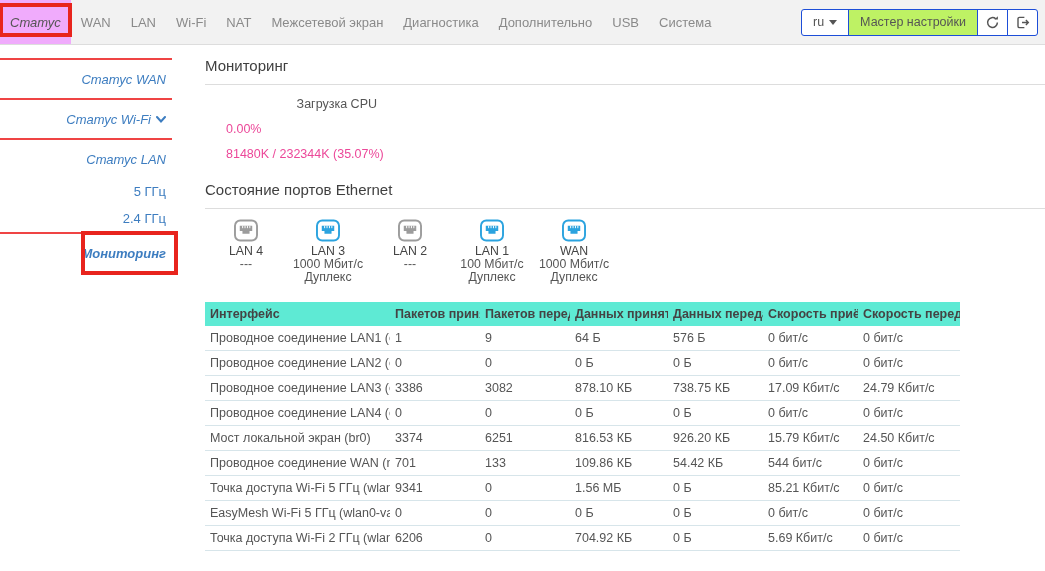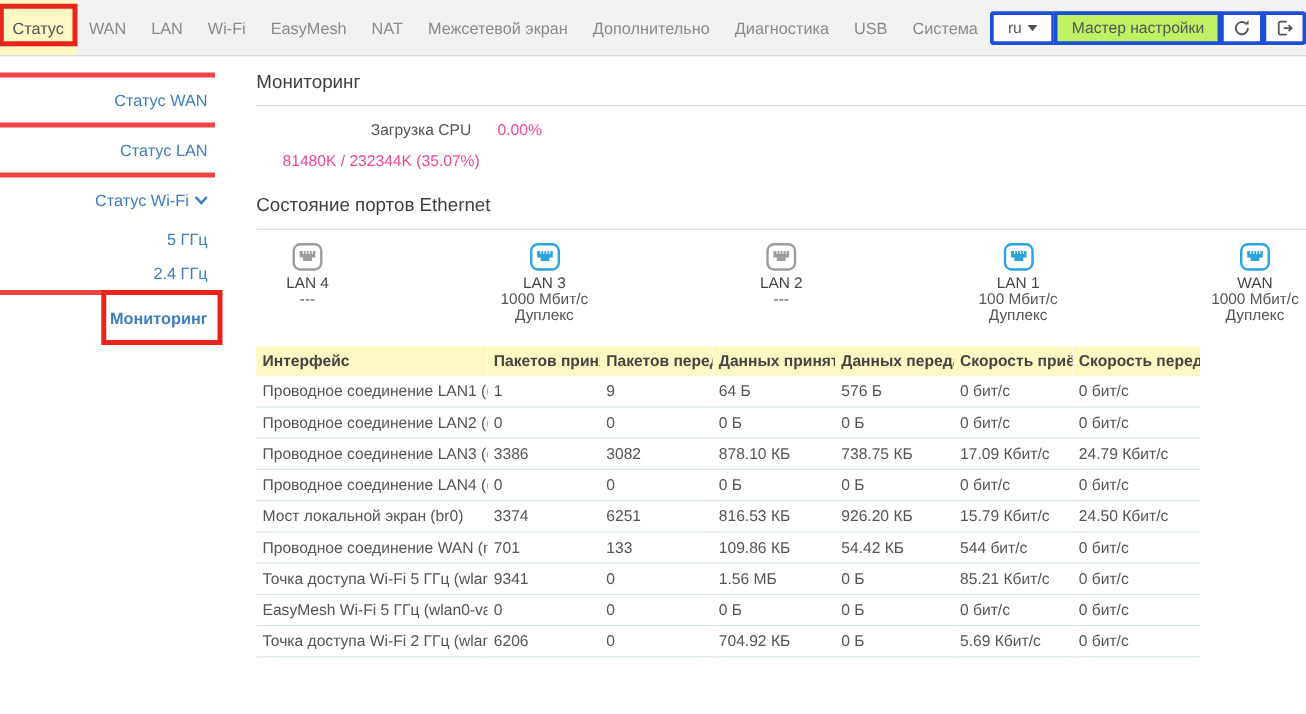--- a/index.html
+++ b/index.html
@@ -4,74 +4,74 @@
 <style>
   * { box-sizing: border-box; margin: 0; padding: 0; }
   html,body { width:1045px; height:571px; overflow:hidden; background:#fff;
     font-family:"Liberation Sans", sans-serif; font-size:13px; color:#555; }
 
   
   .navbar { height:45px; background:#f2f2f2; border-bottom:1px solid #ddd;
     display:flex; align-items:stretch; }
   .nav-item { display:flex; align-items:center; padding:0 10px; color:#8a8a8a;
     font-size:13px; position:relative; cursor:pointer; white-space:nowrap; }
-  .nav-item.active { background:#fef9c3; color:#555; }
+  .nav-item.active { background:#f0abfc; color:#555;font-style:italic; }
   .nav-item.annotated::after { content:""; position:absolute; left:-1px; right:-1px;
     top:3px; bottom:7px; border:4px solid #e8241d; pointer-events:none; z-index:5; }
   .nav-right { margin-left:auto; display:flex; align-items:center; padding-right:7px; }
-  .btn { height:27px; border:3px solid #1d4ed8; background:#fff; display:flex;
+  .btn { height:27px; border:1px solid #1d4ed8; background:#fff; display:flex;
     align-items:center; font-size:12.5px; color:#555; padding:0 11px;
     cursor:pointer; margin-left:-1px; white-space:nowrap; }
   .btn:first-child { border-radius:3px 0 0 3px; margin-left:0; }
   .btn:last-child { border-radius:0 3px 3px 0; }
   .btn.gray { background:#bef264; }
   .btn.iconbtn { padding:0 7px; }
   .caret { margin-left:5px; display:inline-flex; }
   .icon16 { width:15px; height:15px; display:inline-flex; }
 
   
   .layout { display:flex; height:526px; }
   .sidebar { width:172px; padding-top:13px; flex:none; }
   .side-item { height:40px; display:flex; align-items:center; justify-content:flex-end;
     padding-right:6px; color:#3d7dc0; cursor:pointer; position:relative; font-size:13px; }
-  .side-item.has-divider { border-top:4px solid #ef4444; }
+  .side-item.has-divider { border-top:2px solid #ef4444;font-style:italic; }
   .side-item.child { height:27px; }
   .side-item.active { font-weight:bold; }
   .side-item .chev { display:none; margin-left:5px; }
   .side-item.has-chev .chev { display:inline-flex; }
   .side-item.annotated::after { content:""; position:absolute; right:-6px; top:50%;
     transform:translateY(-50%); width:89px; height:36px; border:4px solid #e8241d;
     pointer-events:none; z-index:5; }
 
   .content { flex:1; padding:10px 0 0 33px; }
   .section-title { font-size:15px; color:#3f3f3f; padding:2px 0 10px;
     border-bottom:1px solid #ddd; }
 
   
   .info-rows { padding:7px 0 12px; }
-  .info-row { display:flex; line-height:25px; font-size:12.5px; }
+  .info-row { display:flex; line-height:25px; font-size:12.5px;flex-direction:column; }
   .info-label { width:172px; text-align:right; color:#555; flex:none; }
   .info-value { margin-left:21px; color:#ec4899; }
 
   
-  .ports { display:flex; padding:10px 0 8px;justify-content:space-between; }
+  .ports { display:flex; padding:10px 0 8px; }
   .port { width:82px; text-align:center; font-size:12.3px; color:#555; }
   .port-icon { width:26px; height:23px; color:#9c9c9c; }
   .port.on .port-icon { color:#2ba3df; }
   .port-name { line-height:14px; color:#444; }
   .port-speed, .port-duplex { line-height:13px; }
 
   
   table.stats { border-collapse:collapse; width:755px; margin-top:10px;
     font-size:12.5px; table-layout:fixed; }
   table.stats col.c1{width:185px} table.stats col.c2{width:90px}
   table.stats col.c3{width:90px}  table.stats col.c4{width:98px}
   table.stats col.c5{width:95px}  table.stats col.c6{width:95px}
   table.stats col.c7{width:102px}
-  table.stats th { background:#fef9c3; text-align:left; font-weight:bold; color:#444;
+  table.stats th { background:#5eead4; text-align:left; font-weight:bold; color:#444;
     padding:5px 5px; white-space:nowrap; overflow:hidden; }
   table.stats td { padding:5px 5px; border-bottom:1px solid #d7e5ea; color:#555;
     white-space:nowrap; overflow:hidden; }
   svg { display:block; }
 </style>
 </head>
 <body>
 
 <div class="navbar">
 
@@ -84,38 +84,35 @@
     </div>
 
     <div class="nav-item">
       <span>LAN</span>
     </div>
 
     <div class="nav-item">
       <span>Wi-Fi</span>
     </div>
 
-    <div class="nav-item">
-      <span>EasyMesh</span>
-    </div>
 
     <div class="nav-item">
       <span>NAT</span>
     </div>
 
     <div class="nav-item">
       <span>Межсетевой экран</span>
     </div>
 
     <div class="nav-item">
+      <span>Диагностика</span>
+    </div>
+
+    <div class="nav-item">
       <span>Дополнительно</span>
-    </div>
-
-    <div class="nav-item">
-      <span>Диагностика</span>
     </div>
 
     <div class="nav-item">
       <span>USB</span>
     </div>
 
     <div class="nav-item">
       <span>Система</span>
     </div>
 
@@ -152,32 +149,32 @@
 
 <div class="layout">
 
   <div class="sidebar">
 
       <div class="side-item has-divider">
         <span>Статус WAN</span>
 
       </div>
 
-      <div class="side-item has-divider">
-        <span>Статус LAN</span>
-
-      </div>
-
       <div class="side-item has-divider has-chev">
         <span>Статус Wi-Fi</span>
         <span class="chev">
           <svg width="10" height="7" viewBox="0 0 10 7">
             <path d="M1 1 L5 5.5 L9 1" fill="none" stroke="#3d7dc0" stroke-width="2" stroke-linecap="round"></path>
           </svg>
         </span>
+      </div>
+
+      <div class="side-item has-divider">
+        <span>Статус LAN</span>
+
       </div>
 
       <div class="side-item child">
         <span>5 ГГц</span>
 
       </div>
 
       <div class="side-item child">
         <span>2.4 ГГц</span>
 

